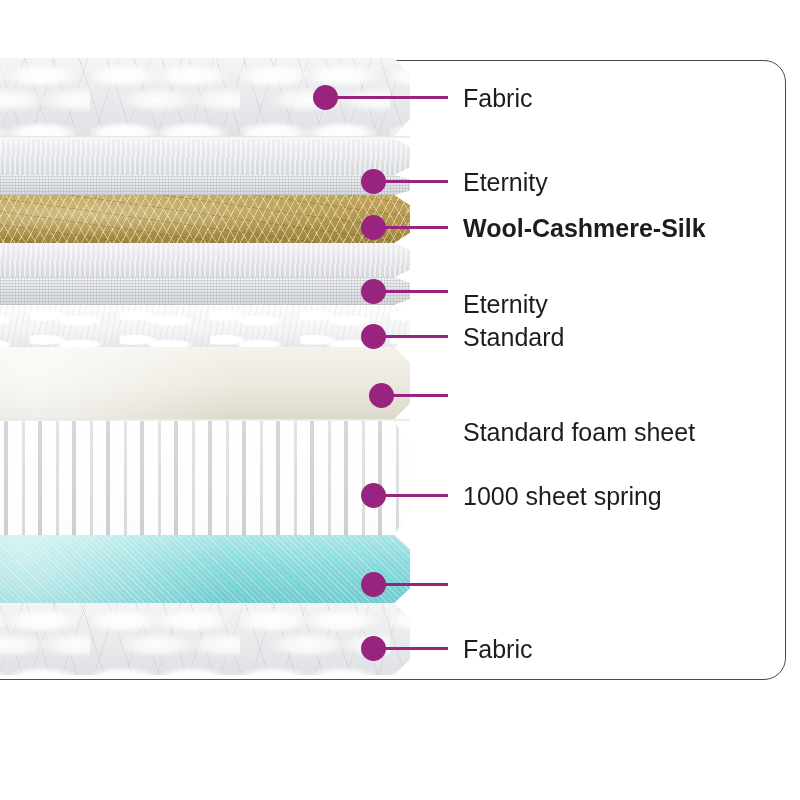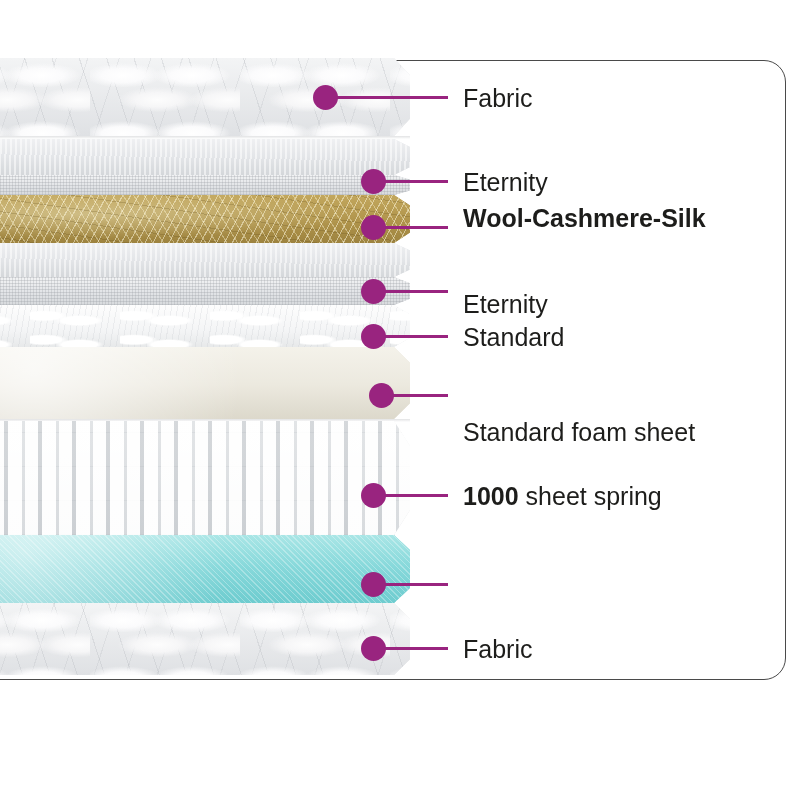--- a/index.html
+++ b/index.html
@@ -103,21 +103,21 @@
   .shadowline{position:absolute;left:-60px;width:470px;height:3px;
       background:linear-gradient(rgba(120,124,130,.22),rgba(255,255,255,0));}
 
   
   .leader{position:absolute;height:3px;background:#99247f;}
   .dot{position:absolute;width:25px;height:25px;border-radius:50%;background:#99247f;}
 
   
   .label{position:absolute;left:463px;color:#1d1d1b;
       font-size:25px;line-height:28px;white-space:nowrap;}
-  .label b{font-weight:700;}
+  .label b{font-weight:400;}
   .label.bold{font-weight:700;}
 </style>
 </head>
 <body>
 
 <div id="stage">
 
   <div class="card-border"></div>
 
   <div class="mattress">
@@ -183,20 +183,20 @@
   <div class="dot" style="left:361px;top:215px;"></div>
   <div class="dot" style="left:361px;top:279px;"></div>
   <div class="dot" style="left:361px;top:324px;"></div>
   <div class="dot" style="left:369px;top:383px;"></div>
   <div class="dot" style="left:361px;top:483px;"></div>
   <div class="dot" style="left:361px;top:572px;"></div>
   <div class="dot" style="left:361px;top:636px;"></div>
 
   <div class="label" style="top:84px;">Fabric</div>
   <div class="label" style="top:168px;">Eternity</div>
-  <div class="label bold" style="top:204px;">Wool-Cashmere-Silk</div>
+  <div class="label bold" style="top:214px;">Wool-Cashmere-Silk</div>
   <div class="label" style="top:290px;">Eternity</div>
   <div class="label" style="top:323px;">Standard</div>
   <div class="label" style="top:382px;margin-top:36px;">Standard foam sheet</div>
   <div class="label" style="top:482px;"><b>1000</b><span> sheet spring</span></div>
   <div class="label" style="top:635px;">Fabric</div>
 
 </div>
 
 </body></html>

